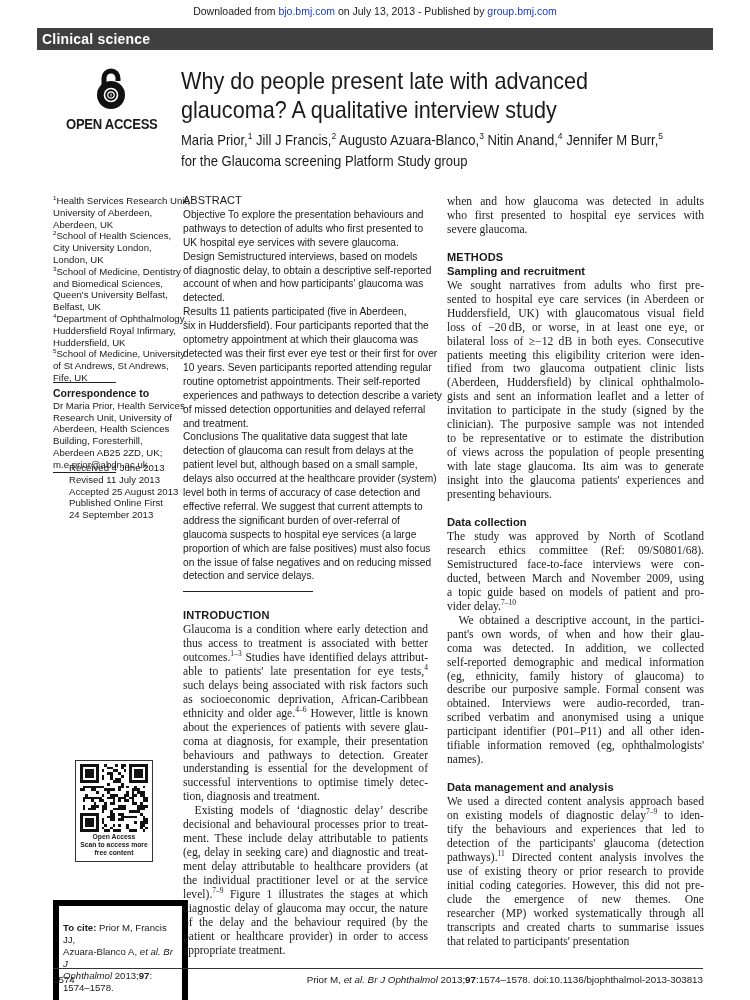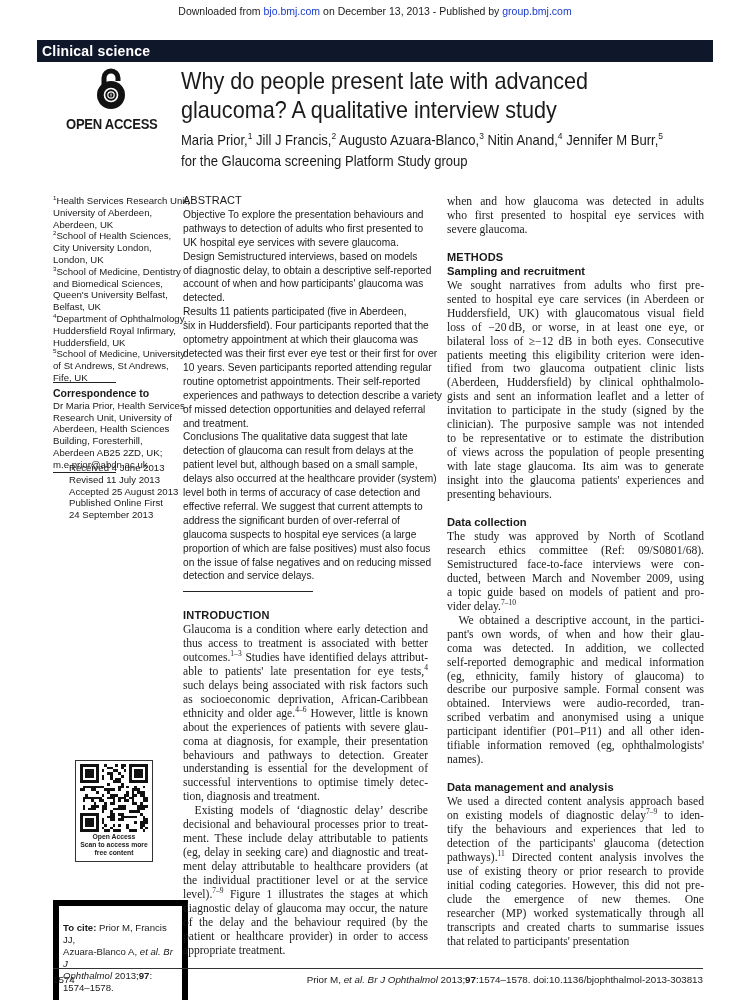--- a/index.html
+++ b/index.html
@@ -4,21 +4,21 @@
 <style>
   html, body { margin: 0; padding: 0; background: #ffffff; }
   body { width: 750px; height: 1000px; position: relative; overflow: hidden; color: #1a1a1a; }
   .abs { position: absolute; }
   .sans { font-family: "Liberation Sans", "DejaVu Sans", sans-serif; }
   .serif { font-family: "Liberation Serif", "DejaVu Serif", serif; }
 
   #download-banner { top: 5px; left: 0; width: 750px; text-align: center; font-size: 10.5px; }
   #download-banner a { color: #1a3acc; text-decoration: none; }
 
-  #section-bar { top: 40px; left: 37px; width: 676px; height: 22px; background: #0f172a; }
+  #section-bar { top: 28px; left: 37px; width: 676px; height: 22px; background: #404040; }
   #section-bar span { position: absolute; left: 5px; top: 3px; color: #fff; font-size: 14px; font-weight: bold; letter-spacing: 0.2px; }
 
   #oa-logo { top: 68px; left: 93px; width: 36px; height: 42px; }
   #oa-label { top: 116px; left: 66px; font-size: 14.5px; font-weight: bold; letter-spacing: -0.3px; transform: scaleX(0.9); transform-origin: left; }
 
   #title { top: 66px; left: 181px; width: 520px; font-size: 24px; line-height: 29px; font-weight: normal; transform: scaleX(0.9); transform-origin: left; white-space: nowrap; }
   #authors { top: 130px; left: 181px; font-size: 14.5px; line-height: 21px; transform: scaleX(0.9); transform-origin: left; white-space: nowrap; }
   sup { font-size: 0.65em; line-height: 0; vertical-align: super; }
 
   .left-col { left: 53px; width: 128px; font-size: 9.6px; line-height: 11.8px; }
@@ -50,21 +50,21 @@
   #cite-box b { font-weight: bold; }
 
   #footer-rule { top: 968px; left: 53px; width: 650px; height: 1px; background: #333; }
   #page-number { top: 974px; left: 53px; font-size: 9.8px; }
   #footer-citation { top: 974px; right: 47px; font-size: 9.8px; white-space: nowrap; }
 </style>
 </head>
 <body>
 
 <div id="download-banner" class="abs sans">
-  <span>Downloaded from </span><a href="#">bjo.bmj.com</a><span> on December 13, 2013 - Published by </span><a href="#">group.bmj.com</a>
+  <span>Downloaded from </span><a href="#">bjo.bmj.com</a><span> on July 13, 2013 - Published by </span><a href="#">group.bmj.com</a>
 </div>
 
 <div id="section-bar" class="abs sans">
   <span>Clinical science</span>
 </div>
 
 <svg id="oa-logo" class="abs" viewBox="0 0 36 42">
   <path d="M11 17 V10 a7 7 0 0 1 14 0 V13" fill="none" stroke="#111" stroke-width="5"></path>
   <circle cx="18" cy="27" r="14" fill="#111"></circle>
   <circle cx="18" cy="27" r="6.5" fill="none" stroke="#fff" stroke-width="1.6"></circle>

